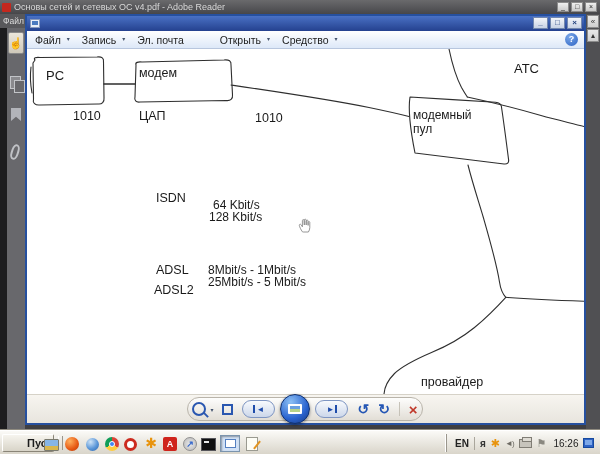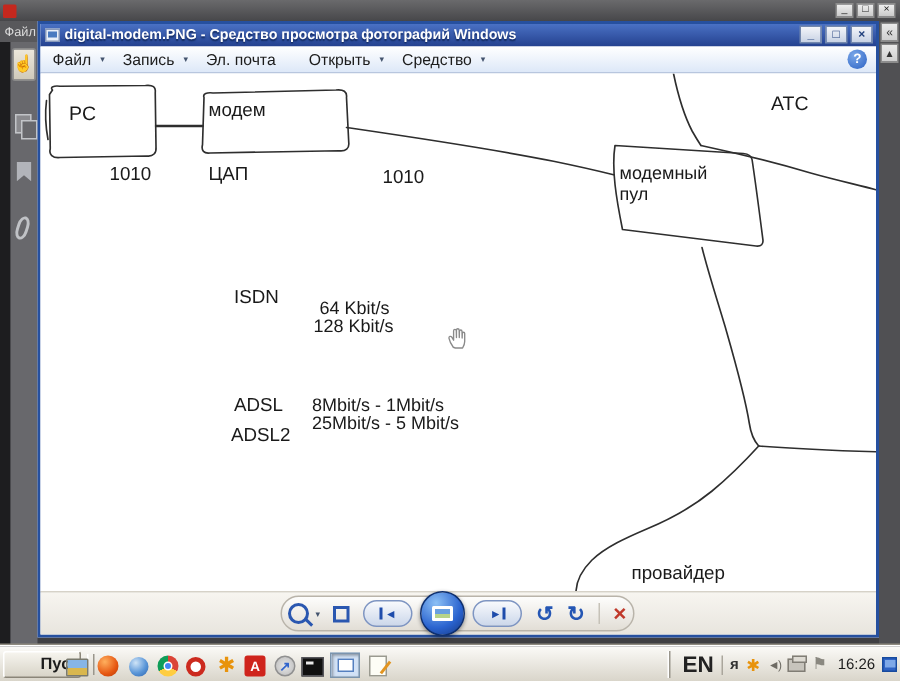--- a/index.html
+++ b/index.html
@@ -25,21 +25,21 @@
   #viewer{left:25px;top:14px;width:561px;height:411px;border:2px solid #26509f;box-sizing:border-box;background:#fff;}
   #v-titlebar{left:0;top:0;width:557px;height:15px;background:linear-gradient(180deg,#4a71c4,#24418f);display:flex;align-items:center;padding:0 3px;box-sizing:border-box;}
   #v-icon{width:10px;height:9px;background:#e8eef8;border:1px solid #8899bb;box-sizing:border-box;margin-right:3px;position:relative;flex:0 0 auto;}
   #v-icon:after{content:"";position:absolute;left:1px;top:1px;width:6px;height:4px;background:#4a7ac0;}
   #v-title{color:#fff;font-weight:bold;font-size:9.5px;white-space:nowrap;overflow:hidden;text-shadow:0 1px 1px #12295e;}
   #v-winbtns{position:absolute;right:2px;top:1px;display:flex;gap:2px;}
   .vwb{width:15px;height:12px;background:linear-gradient(#f3f5f9,#c8d2e4);border:1px solid #7287ad;box-sizing:border-box;font-size:8px;line-height:10px;text-align:center;color:#23427e;font-weight:bold;}
   #v-menubar{left:0;top:15px;width:557px;height:18px;background:linear-gradient(#ffffff,#dde8f8);border-bottom:1px solid #b8c6de;box-sizing:border-box;display:flex;align-items:center;padding-left:8px;font-size:10.5px;color:#1c1c1c;}
   .mitem{margin-right:6px;white-space:nowrap;}
   .marrow{font-size:6px;color:#44546e;margin-right:12px;position:relative;top:-1px;}
-  .mgap{margin-right:22px;}
+  .mgap{margin-right:36px;}
   #v-help{position:absolute;right:6px;top:2px;width:13px;height:13px;border-radius:50%;background:radial-gradient(circle at 35% 30%,#7aa7e8,#2b62c4);color:#fff;font-size:9px;font-weight:bold;text-align:center;line-height:13px;}
   #v-image{left:0;top:33px;width:557px;height:345px;background:#fff;overflow:hidden;}
   #diagram{position:absolute;left:0;top:0;}
   #diagram path{fill:none;stroke:#2e2e2e;stroke-width:1.1;stroke-linejoin:round;stroke-linecap:round;}
   #diagram text{fill:#1a1a1a;}
   
   #v-bottom{left:0;top:378px;width:557px;height:29px;background:linear-gradient(#f7f5f0,#e8e5de);border-top:1px solid #d6d2c8;box-sizing:border-box;}
   #pill{left:160px;top:2px;width:236px;height:24px;border:1px solid #b9b4aa;border-radius:12px;background:linear-gradient(#fdfdfc,#e2ded6);display:flex;align-items:center;justify-content:center;gap:9px;box-sizing:border-box;}
   .mag{width:10px;height:10px;border:2px solid #2a57b0;border-radius:50%;position:relative;box-sizing:content-box;}
   .mag:after{content:"";position:absolute;width:6px;height:2px;background:#2a57b0;transform:rotate(45deg);right:-5px;bottom:-2px;}
@@ -72,37 +72,38 @@
   #ql-flower{left:143px;top:4px;font-size:14px;color:#e8930c;width:16px;text-align:center;}
   #ql-acrobat{left:163px;width:14px;height:14px;background:#cf241c;border-radius:2px;color:#fff;font-size:9px;font-weight:bold;text-align:center;line-height:14px;}
   #ql-share{left:183px;width:14px;height:14px;background:radial-gradient(#e8e8e8,#b9b9b9);border:1px solid #909090;box-sizing:border-box;color:#3366cc;font-size:9px;font-weight:bold;text-align:center;line-height:12px;}
   #ql-console{left:201px;width:15px;height:13px;top:7px;background:#101010;border:1px solid #55555a;box-sizing:border-box;}
   #ql-console:after{content:"";position:absolute;left:2px;top:2px;width:5px;height:2px;background:#e8e8e8;}
   #ql-viewer{left:220px;top:4px;width:20px;height:17px;background:#d2e2f6;border:1px solid #7b94ad;box-shadow:inset 1px 1px 2px rgba(0,0,0,.35);display:flex;align-items:center;justify-content:center;box-sizing:border-box;}
   #ql-viewer i{display:block;width:11px;height:9px;background:#fff;border:1px solid #5580c0;box-sizing:border-box;}
   #ql-notepad{left:246px;width:12px;height:14px;top:6px;background:#fdfdf6;border:1px solid #9a9a90;box-sizing:border-box;}
   #ql-notepad:after{content:"";position:absolute;right:-1px;top:2px;width:2px;height:10px;background:#e2941f;transform:rotate(38deg);}
   #tray{left:446px;top:3px;width:152px;height:18px;border-left:1px solid #9a968c;box-shadow:-1px 0 0 #fff;display:flex;align-items:center;gap:5px;padding-left:8px;box-sizing:border-box;}
-  #tray-lang{font-size:15px;font-weight:bold;color:#222;}
+  #tray-lang{font-size:10px;font-weight:bold;color:#222;}
   .trsep{width:1px;height:13px;background:#aaa69c;}
   #tray-punto{font-size:10px;font-weight:bold;color:#333;}
   #tray-update{font-size:11px;color:#e8930c;}
   #tray-vol{font-size:8px;color:#6e6b64;letter-spacing:-1px;}
   #tray-printer{width:13px;height:9px;background:#c7c4bc;border:1px solid #807d75;box-sizing:border-box;position:relative;}
   #tray-printer:before{content:"";position:absolute;left:2px;top:-3px;width:8px;height:3px;background:#dedbd3;border:1px solid #807d75;}
   #tray-flag{font-size:11px;color:#8a8880;line-height:11px;}
   #tray-clock{font-size:10px;color:#1c1c1c;margin-left:2px;}
   #tray-monitor{width:11px;height:10px;background:#2f63c4;border:1px solid #174a9e;box-sizing:border-box;position:relative;}
   #tray-monitor:after{content:"";position:absolute;left:1px;top:1px;width:7px;height:5px;background:#7ea8e8;}
 </style>
 </head>
 <body>
 
 <div class="abs" id="adobe-titlebar">
   <span id="adobe-doc-icon"></span>
+  <span id="adobe-title">Основы сетей и сетевых ОС v4.pdf - Adobe Reader</span>
   <span id="adobe-winbtns">
     <span class="awb">_</span>
     <span class="awb">□</span>
     <span class="awb">×</span>
   </span>
 </div>
 
 <div class="abs" id="adobe-menustub">Файл</div>
 
 <div class="abs" id="left-black"></div>
@@ -113,21 +114,20 @@
   <div class="abs clip-ico"></div>
 </div>
 
 <div class="abs" id="adobe-rightstrip"></div>
 <div class="abs rs-btn" style="top:15px;">«</div>
 <div class="abs rs-btn" style="top:29px;">▴</div>
 
 <div class="abs" id="viewer">
   <div class="abs" id="v-titlebar">
     <span id="v-icon"></span>
-    <span id="v-title">digital-modem.PNG - Средство просмотра фотографий Windows</span>
     <span id="v-winbtns">
       <span class="vwb">_</span>
       <span class="vwb">□</span>
       <span class="vwb">×</span>
     </span>
   </div>
 
   <div class="abs" id="v-menubar">
     <span class="mitem">Файл</span>
     <span class="marrow">▾</span>

